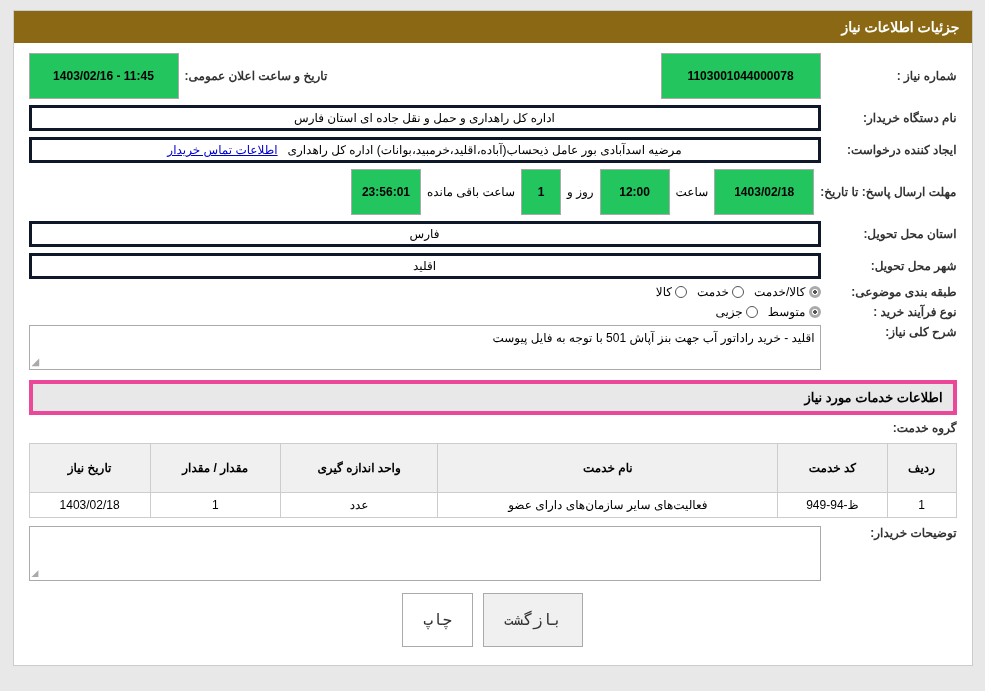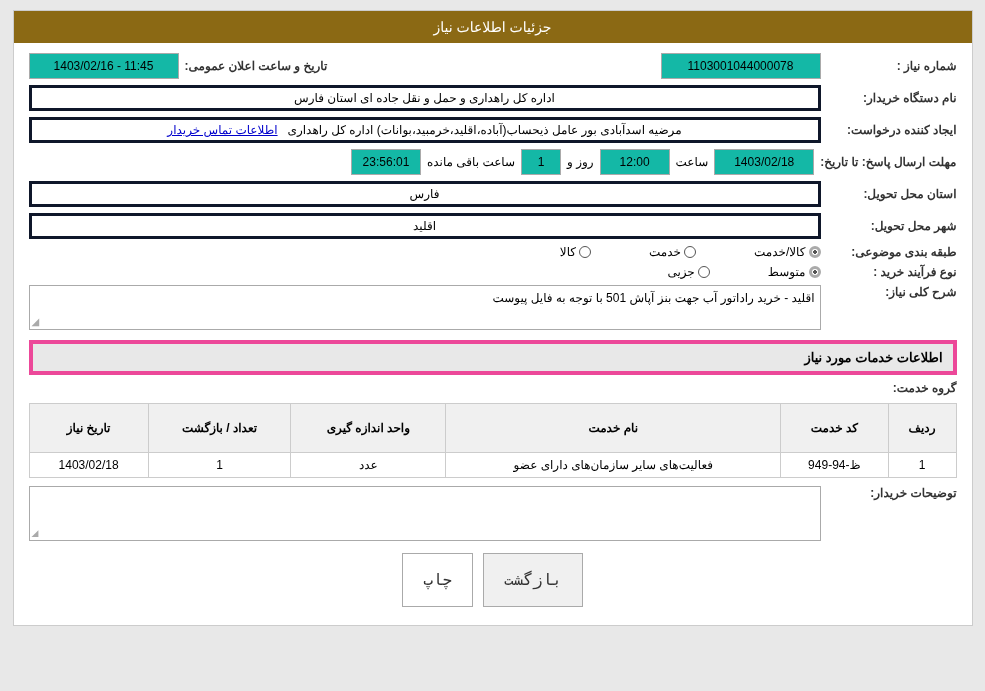--- a/index.html
+++ b/index.html
@@ -12,48 +12,48 @@
     }
     .page-container {
       background: #fff;
       border: 1px solid #ccc;
       max-width: 960px;
       margin: 0 auto;
     }
     .page-header {
       background: #8B6914;
       color: #fff;
-      text-align: center;
       padding: 8px 12px;
       font-size: 14px;
-      font-weight: normal;
+      font-weight: bold;
     }
     .content {
       padding: 10px 15px;
     }
     .info-row {
       display: flex;
       align-items: center;
       margin-bottom: 6px;
       gap: 6px;
     }
     .label {
       color: #333;
       font-weight: bold;
       min-width: 130px;
       text-align: right;
       white-space: nowrap;
     }
     .value-box {
-      background: #14b8a6;
+      background: #22c55e;
       border: 1px solid #aaa;
-      padding: 5px 6px;
+      padding: 15px 6px;
       min-width: 80px;
       text-align: center;
       direction: ltr;
+      font-weight: bold;
     }
     .full-width-input {
       background: #fff;
       border: 3px solid #0f172a;
       padding: 3px 6px;
       flex: 1;
       text-align: center;
     }
     .link-text {
       color: #0000cc;
@@ -76,21 +76,20 @@
     }
     .radio-group {
       display: flex;
       align-items: center;
       gap: 10px;
     }
     .radio-item {
       display: flex;
       align-items: center;
       gap: 3px;
-      margin-left: 48px;
     }
     .radio-circle {
       width: 12px;
       height: 12px;
       border-radius: 50%;
       border: 1px solid #555;
       background: #fff;
       display: inline-block;
     }
     .radio-circle.selected {
@@ -278,21 +277,21 @@
     </div>
 
     <div class="table-section">
       <table>
         <thead>
           <tr>
             <th>ردیف</th>
             <th>کد خدمت</th>
             <th>نام خدمت</th>
             <th>واحد اندازه گیری</th>
-            <th>تعداد / بازگشت</th>
+            <th>مقدار / مقدار</th>
             <th>تاریخ نیاز</th>
           </tr>
         </thead>
         <tbody id="table-body">
         <tr>
         <td>1</td>
         <td>ظ-94-949</td>
         <td>فعالیت‌های سایر سازمان‌های دارای عضو</td>
         <td>عدد</td>
         <td>1</td>

